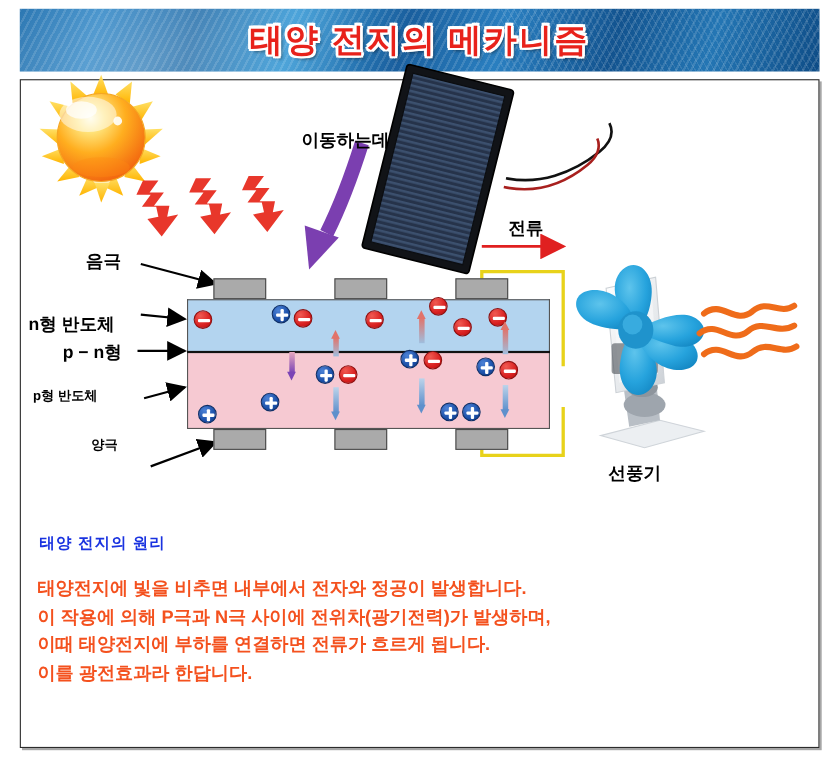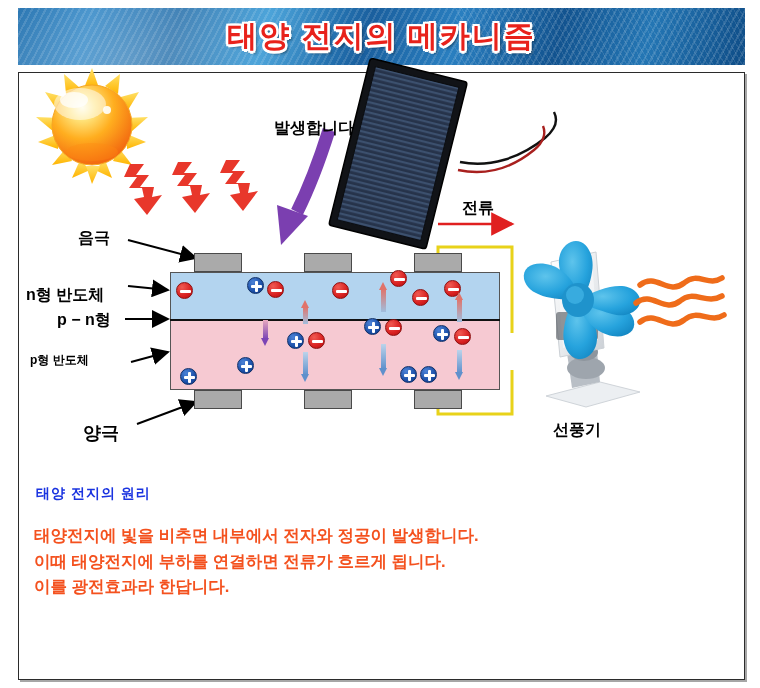--- a/index.html
+++ b/index.html
@@ -50,21 +50,21 @@
 
   
   .diagram{position:absolute;left:0;top:0;width:760px;height:688px;pointer-events:none;}
 
   
   .lbl{position:absolute;font-weight:bold;color:#000;white-space:nowrap;}
   .lbl-cathode{left:78px;top:228px;font-size:16px;}
   .lbl-ntype{left:26px;top:275px;font-size:16px;margin-top:10px;}
   .lbl-pn{left:57px;top:310px;font-size:16px;}
   .lbl-ptype{left:30px;top:352px;font-size:12px;}
-  .lbl-anode{left:83px;top:421px;font-size:18px;}
+  .lbl-anode{left:83px;top:396px;font-size:12px;}
   .lbl-cell{left:274px;top:118px;font-size:16px;}
   .lbl-current{left:462px;top:198px;font-size:16px;}
   .lbl-fan{left:553px;top:420px;font-size:16px;}
 
   
   .nlayer{position:absolute;left:170px;top:272px;width:330px;height:48px;
           background:#b3d4ef;border:1.2px solid #555;box-sizing:border-box;border-bottom:none;}
   .player{position:absolute;left:170px;top:320px;width:330px;height:70px;
           background:#f6c9d2;border:1.2px solid #555;box-sizing:border-box;border-top:none;}
   .junction{position:absolute;left:170px;top:319px;width:330px;height:2px;background:#111;}
@@ -303,24 +303,25 @@
           <div class="head"></div>
         </div>
       </div>
   </div>
 
   <div class="lbl lbl-cathode">음극</div>
   <div class="lbl lbl-ntype">n형 반도체</div>
   <div class="lbl lbl-pn">p − n형</div>
   <div class="lbl lbl-ptype">p형 반도체</div>
   <div class="lbl lbl-anode">양극</div>
-  <div class="lbl lbl-cell">발생합니다</div>
+  <div class="lbl lbl-cell">이동하는데</div>
   <div class="lbl lbl-current">전류</div>
   <div class="lbl lbl-fan">선풍기</div>
 
   <div class="principle-head">태양 전지의 원리</div>
   <div class="body-text" id="body-text">
       <div>태양전지에 빛을 비추면 내부에서 전자와 정공이 발생합니다.</div>
+      <div>이 작용에 의해 P극과 N극 사이에 전위차(광기전력)가 발생하며,</div>
       <div>이때 태양전지에 부하를 연결하면 전류가 흐르게 됩니다.</div>
       <div>이를 광전효과라 한답니다.</div>
     </div>
 
 </div>
 
 </body></html>

